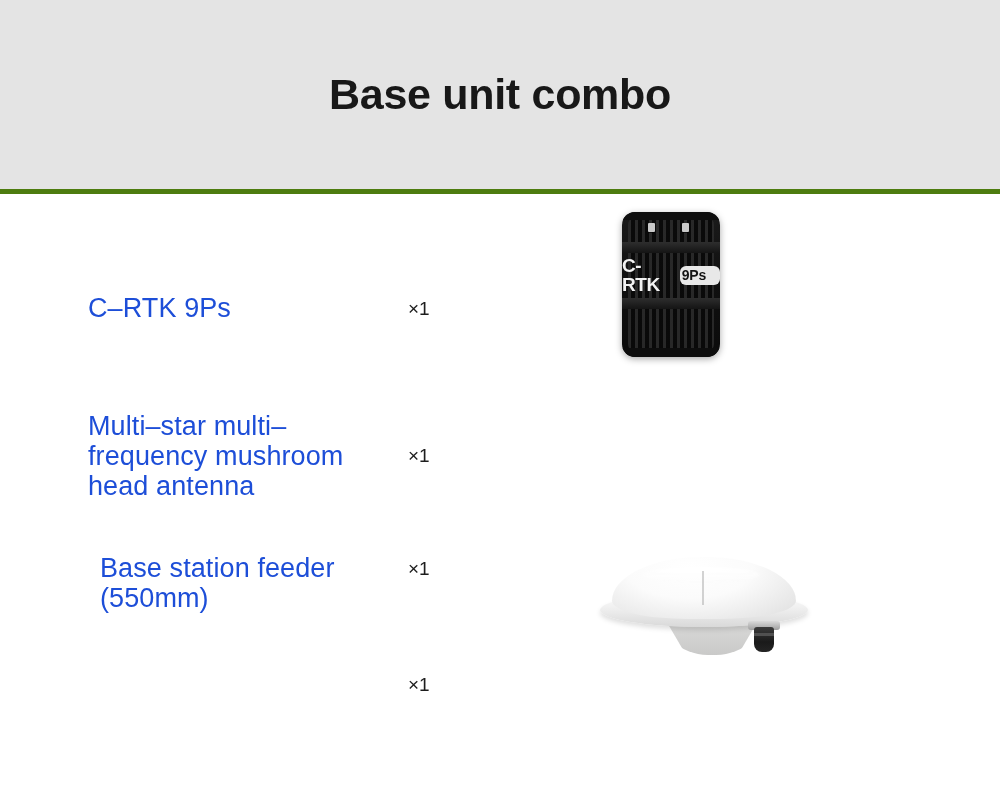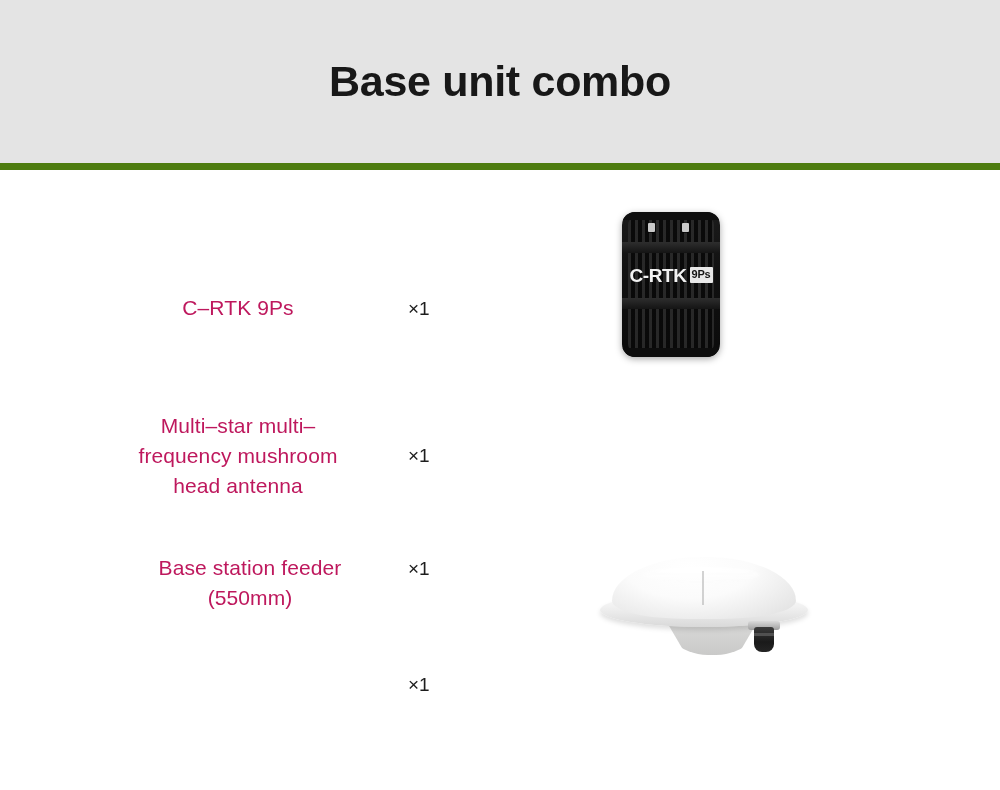--- a/index.html
+++ b/index.html
@@ -13,23 +13,23 @@
     font-family: "Liberation Sans", sans-serif;
     overflow: hidden;
     position: relative;
   }
 
   
   .header {
     position: absolute;
     left: 0; top: 0;
     width: 1000px;
-    height: 170px;
+    height: 194px;
     background: #e4e4e4;
-    border-bottom: 7px solid #4d7c0f;
+    border-bottom: 5px solid #4d7c0f;
     box-sizing: border-box;
     display: flex;
     align-items: center;
     justify-content: center;
   }
   .header-title {
     font-size: 43px;
     font-weight: 700;
     color: #181818;
     letter-spacing: -0.3px;
@@ -46,26 +46,25 @@
   }
   .item-row {
     position: absolute;
     left: 0;
     width: 1000px;
   }
   .item-label {
     position: absolute;
     left: 88px;
     width: 300px;
-    font-size: 21px;
-    color: #be185d;
+    font-size: 27px;
+    color: #1d4ed8;
     line-height: 30px;
     letter-spacing: 0.1px;
     white-space: pre-wrap;
-    text-align: center;
   }
   .item-qty {
     position: absolute;
     left: 408px;
     font-size: 19px;
     color: #1d1d1d;
     line-height: 30px;
   }
   .item-media {
     position: absolute;
@@ -132,25 +131,25 @@
     font-size: 19px;
     font-weight: 700;
     color: #f2f2f2;
     letter-spacing: -0.4px;
     line-height: 1;
   }
   .device-badge {
     display: inline-block;
     background: #e8e8e8;
     color: #141414;
-    font-size: 11px;
+    font-size: 14px;
     font-weight: 700;
     line-height: 1;
-    padding: 2px 2px 3px 2px;
-    border-radius: 1px;
+    padding: 2px 14px 3px 2px;
+    border-radius: 6px;
     letter-spacing: -0.2px;
   }
 
   
   .antenna { position: relative; width: 212px; height: 110px; }
   .ant-base {
     position: absolute;
     left: 60px; top: 52px;
     width: 108px; height: 48px;
     background: linear-gradient(180deg,#e3e3e2 0%,#d4d4d3 55%,#c9c9c8 100%);

